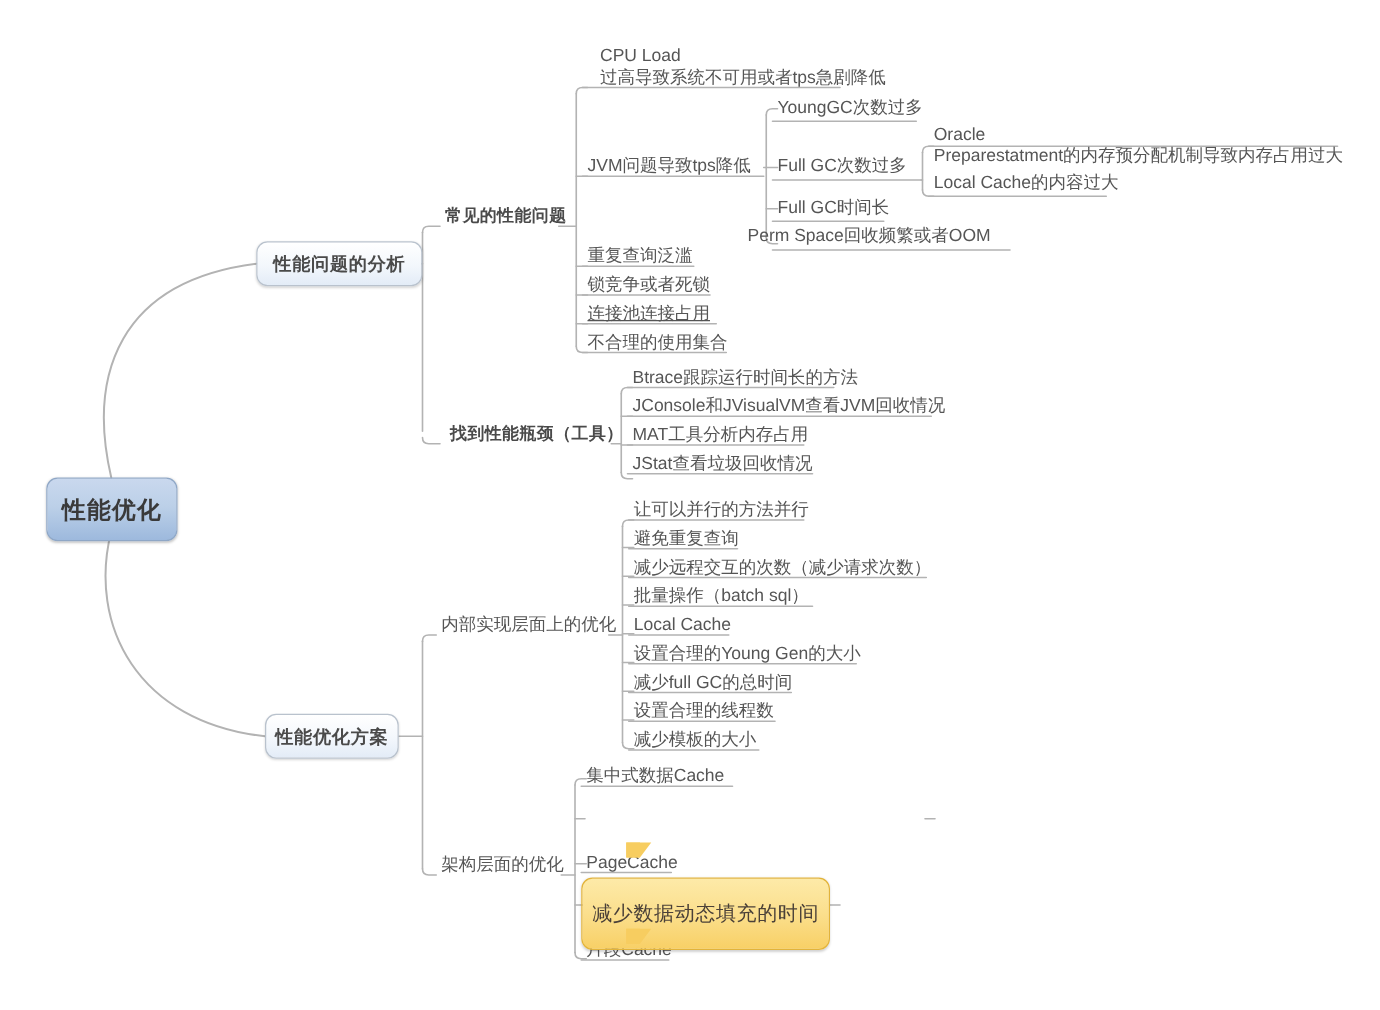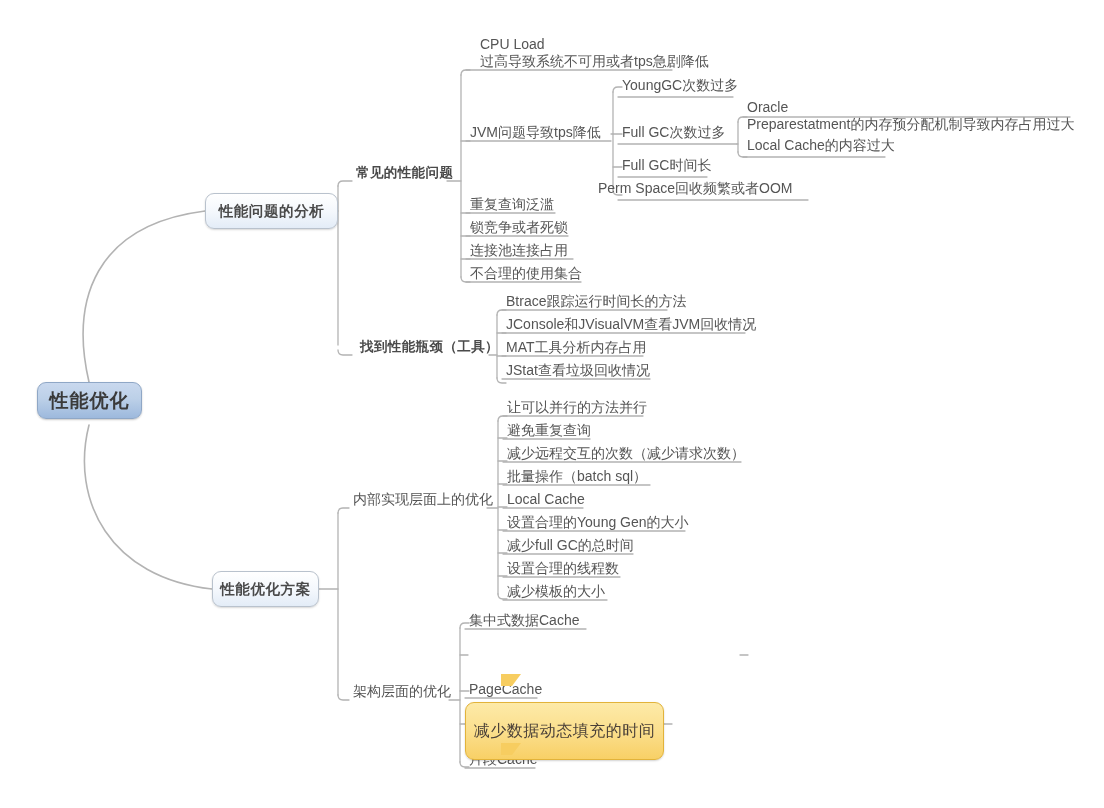--- a/index.html
+++ b/index.html
@@ -211,21 +211,21 @@
       <path d="M 465 698 L 537 698"></path>
       <path d="M 465 768 L 535 768"></path>
 
       <path d="M 460 655 L 468 655"></path>
       <path d="M 460 724 L 468 724"></path>
       <path d="M 740 655 L 748 655"></path>
       <path d="M 664 724 L 672 724"></path>
     </g>
   </svg>
 
-  <div class="root-node" style="left:37px; top:382px; width:105px; height:37px;">性能优化</div>
+  <div class="root-node" style="left:37px; top:382px; width:105px; height:51px;">性能优化</div>
 
   <div class="l2-node" style="left:205px; top:193px; width:133px; height:36px;text-align:center;">性能问题的分析</div>
 
   <div class="l2-node" style="left:212px; top:571px; width:107px; height:36px;">性能优化方案</div>
 
   <div class="leaf bold" style="left:352px; top:164px;">常见的性能问题</div>
 
   <div class="leaf bold" style="left:356px; top:338px;">找到性能瓶颈（工具）</div>
 
   <div class="leaf" style="left:349px; top:491px;">内部实现层面上的优化</div>
@@ -234,21 +234,21 @@
 
   <div class="leaf two-line" style="left:466px; top:36px;margin-left:10px;">
     <span>CPU Load</span><br>
     <span>过高导致系统不可用或者tps急剧降低</span>
   </div>
 
   <div class="leaf" style="left:466px; top:124px;">JVM问题导致tps降低</div>
 
   <div class="leaf" style="left:466px; top:196px;">重复查询泛滥</div>
   <div class="leaf" style="left:466px; top:219px;">锁竞争或者死锁</div>
-  <div class="leaf" style="left:466px; top:242px;">连接池连接占用</div>
+  <div class="leaf" style="left:466px; top:242px;text-decoration:underline;">连接池连接占用</div>
   <div class="leaf" style="left:466px; top:265px;">不合理的使用集合</div>
 
   <div class="leaf" style="left:618px; top:77px;">YoungGC次数过多</div>
   <div class="leaf" style="left:618px; top:124px;">Full GC次数过多</div>
   <div class="leaf" style="left:618px; top:157px;">Full GC时间长</div>
   <div class="leaf" style="left:594px; top:180px;">Perm Space回收频繁或者OOM</div>
 
   <div class="leaf two-line" style="left:743px; top:99px;">
     <span>Oracle</span><br>
     <span>Preparestatment的内存预分配机制导致内存占用过大</span>

